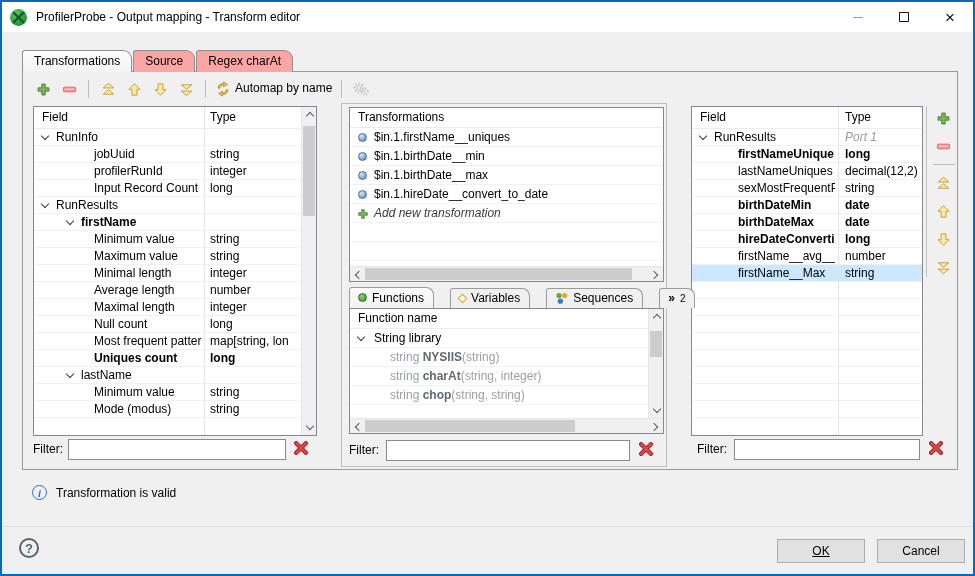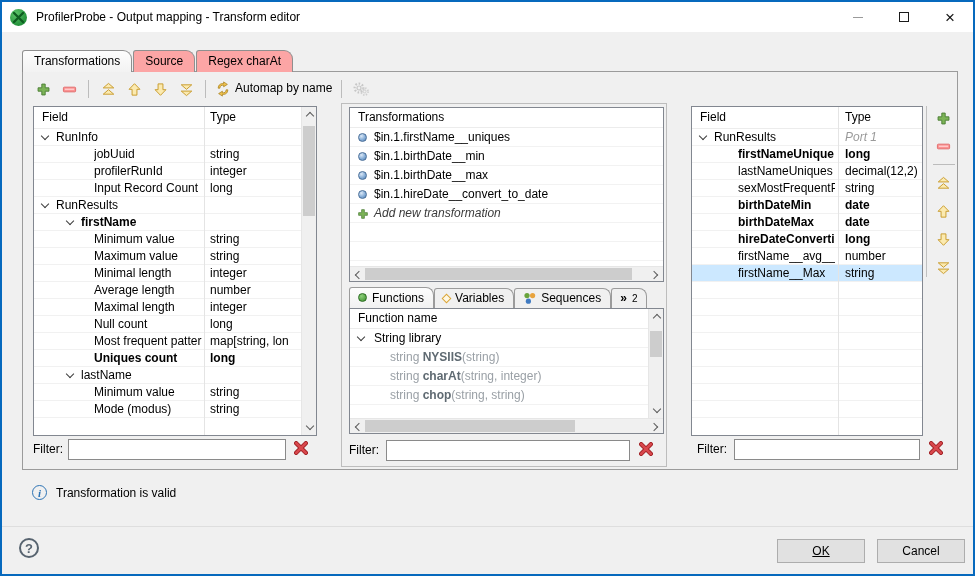--- a/index.html
+++ b/index.html
@@ -49,21 +49,21 @@
   .ar-down{transform:rotate(45deg);margin-bottom:3px;}
   .ar-left{transform:rotate(135deg);margin-left:3px;}
   .ar-right{transform:rotate(-45deg);margin-right:3px;}
   .sb-thumb{position:absolute;background:#cdcdcd;}
   
   .filter-label{position:absolute;top:4px;}
   .filter-input{position:absolute;height:21px;border:1px solid #8a8a8a;background:#fff;font-family:"Liberation Sans",sans-serif;font-size:12px;padding:0 4px;}
   .clear-x{position:absolute;width:16px;height:16px;}
   
   .midgroup{position:absolute;left:318px;top:31px;width:326px;height:364px;border:1px solid #bdbdbd;background:#f0f0f0;}
-  .fn-tabstrip{position:absolute;left:7px;top:183px;height:21px;display:flex;align-items:flex-end;z-index:3;}
+  .fn-tabstrip{position:absolute;left:7px;top:183px;height:21px;display:flex;align-items:flex-end;z-index:3;gap:16px;}
   .fn-tab{padding:2px 9px 3px 8px;border:1px solid #9b9b9b;border-bottom:none;border-radius:3px 8px 0 0;background:#f0f0f0;display:flex;align-items:center;gap:5px;}
   .fn-tab.active{background:linear-gradient(#fdfdfd,#f1f1f1);height:21px;z-index:4;}
   .dot-green{width:9px;height:9px;border-radius:50%;background:radial-gradient(circle at 35% 30%,#8ed07a,#3d8d2f);border:1px solid #2c6e22;}
   .diamond{width:7px;height:7px;border:1.4px solid #d9a43a;background:#fff8e1;transform:rotate(45deg);}
   .ret{color:#9aa0a6;}
   .fname{color:#5f6a72;font-weight:bold;}
   .bullet{position:absolute;left:8px;top:5px;width:9px;height:9px;border-radius:50%;border:1px solid #4a6f99;
           background:radial-gradient(circle at 35% 30%,#dbe8f6,#7fa8d4 60%,#5a82ad);}
   .add-label{font-style:italic;color:#3a3a3a;}
   

